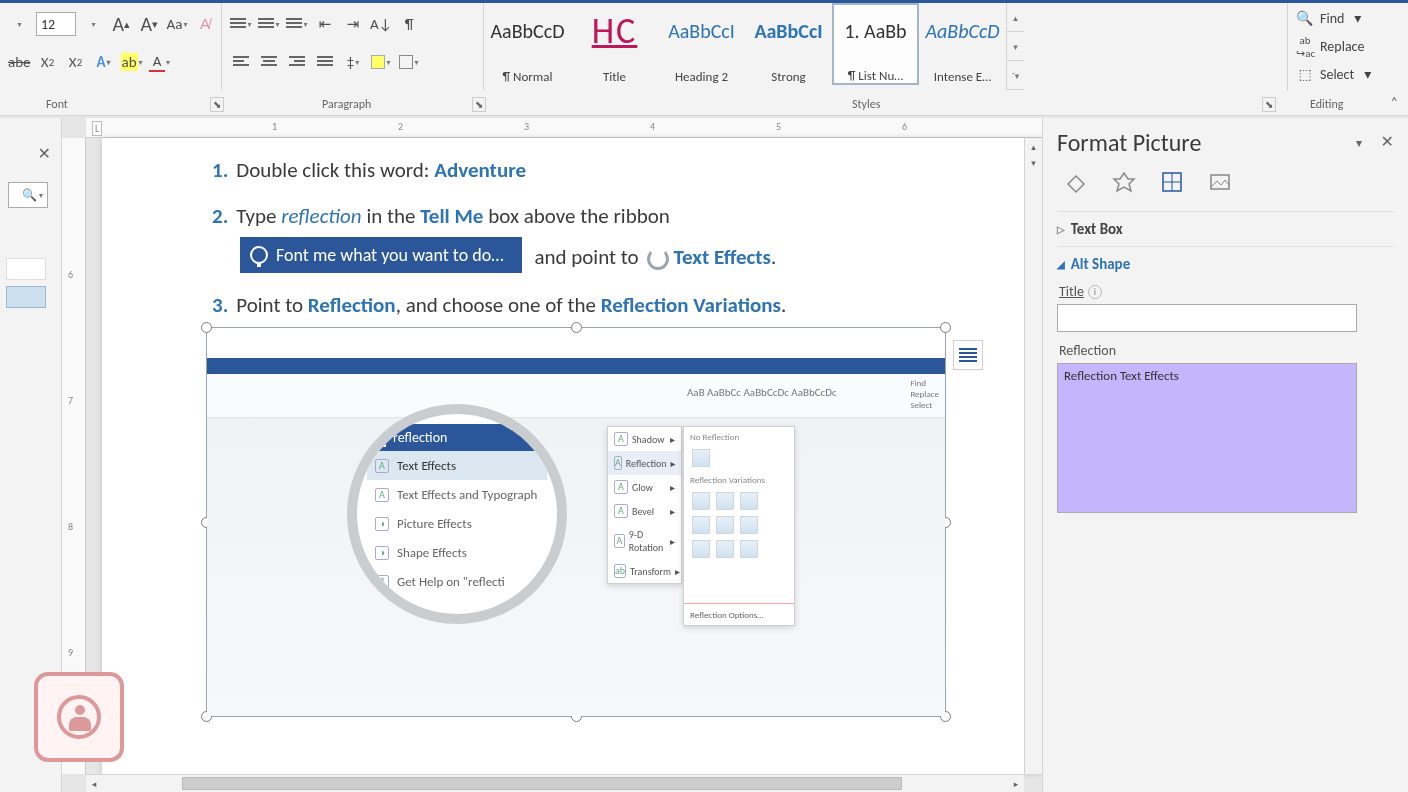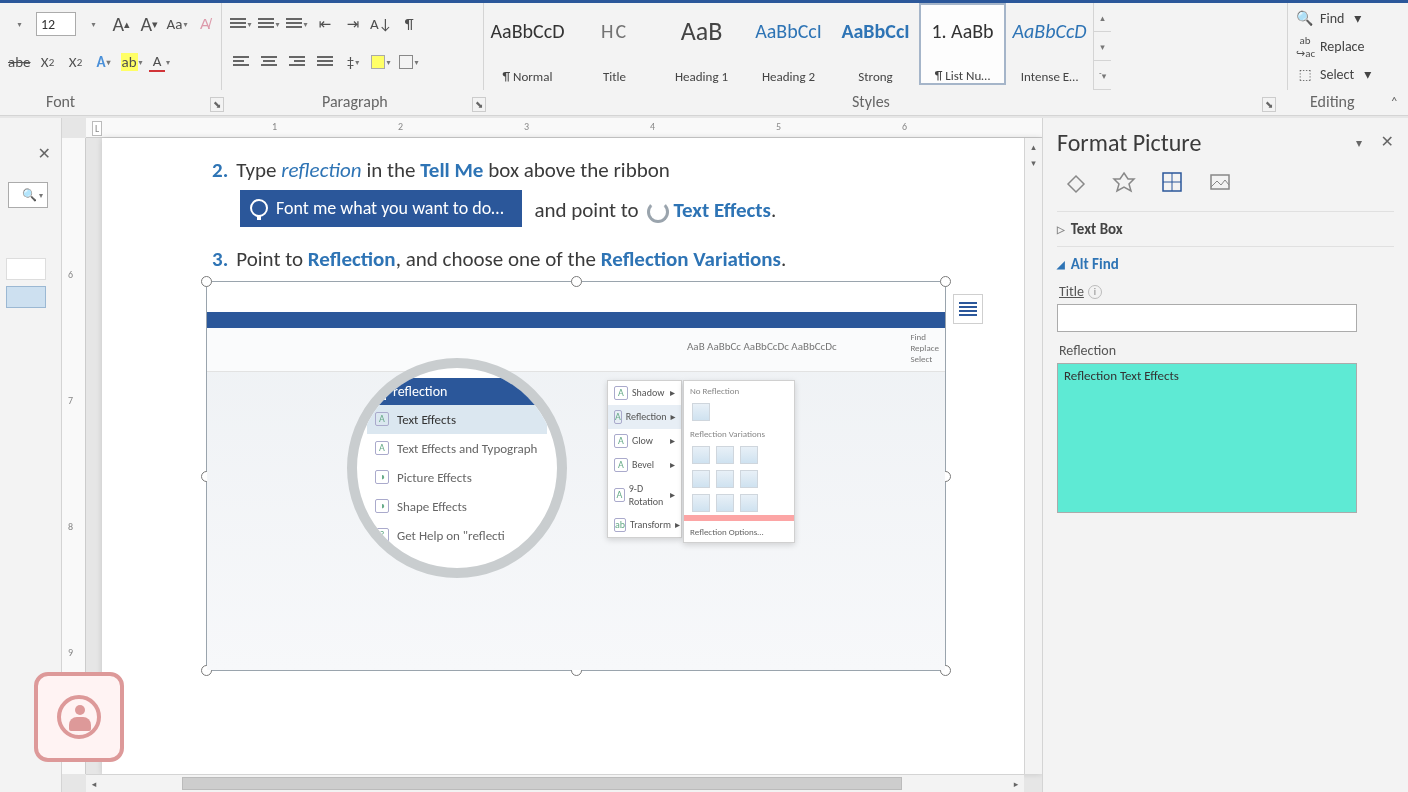--- a/index.html
+++ b/index.html
@@ -15,34 +15,34 @@
 .rb-btn .drop { font-size:8px; color:#777; margin-left:1px;}
 
 
 .styles-gallery { display:flex; gap:0; height:82px; overflow:hidden;}
 .style-item { width:87px; display:flex; flex-direction:column; align-items:center; justify-content:center; border:1px solid transparent; cursor:pointer; padding-top:6px;}
 .style-item.selected { border:2px solid #a5b5c9; background:#fdfdfd;}
 .style-preview { font-size:20px; color:#333; height:40px; display:flex; align-items:center;}
 .style-preview.blue { color:#2e74b5;}
 .style-preview.bluebold { color:#2e74b5; font-weight:600;}
 .style-preview.italblue { color:#2e74b5; font-style:italic;}
-.style-preview.huge { font-size:20px; color:#737373; letter-spacing:2px;}
+.style-preview.huge { font-size:36px; color:#be185d; letter-spacing:2px;text-decoration:underline;}
 .style-preview.big2 { font-size:26px; color:#444;}
 .style-name { font-size:13px; color:#444; margin-top:18px;}
 .gallery-scroll { width:18px; display:flex; flex-direction:column; border-left:1px solid #d4d4d4;}
 .gallery-scroll div { flex:1; display:flex; align-items:center; justify-content:center; font-size:9px; color:#777; border-bottom:1px solid #d4d4d4; cursor:pointer;}
 
 
 .editing { width:120px; padding:4px 8px; display:flex; flex-direction:column; gap:4px;}
 .edit-item { display:flex; align-items:center; gap:6px; font-size:14px; color:#444; cursor:pointer; height:24px;}
 .edit-icon { width:18px; text-align:center; color:#505050;}
 
 
 .labels-bar { height:26px; background:#f3f3f3; border-bottom:1px solid #d4d4d4; position:relative;}
-.labels-bar span { position:absolute; font-size:16px; color:#666; bottom:4px;}
+.labels-bar span { position:absolute; font-size:12px; color:#666; bottom:4px;}
 
 
 .workspace { position:absolute; top:118px; left:0; right:0; bottom:0; display:flex;}
 .nav-closed { width:62px; background:#f3f3f3; border-right:1px solid #d4d4d4; position:relative;}
 .nav-close-x { position:absolute; top:26px; right:10px; font-size:16px; color:#666; cursor:pointer;}
 .nav-search { position:absolute; top:64px; left:8px; width:40px; height:26px; border:1px solid #ababab; background:#fff; display:flex; align-items:center; justify-content:flex-end; padding-right:4px;}
 .nav-search::after { content:"▾"; font-size:8px; color:#777; margin-left:2px;}
 .nav-slice { position:absolute; left:6px; width:40px; height:22px; background:#fff; border:1px solid #ddd;}
 .nav-slice.active { background:#cde0f0; border-color:#9bb8d3;}
 
@@ -84,38 +84,38 @@
 .mag-item { margin:0 10px; padding:7px 8px; font-size:13px; color:#666; display:flex; align-items:center; gap:8px;}
 .mag-item.hl { background:#dbe7f0; color:#333;}
 .mag-ic { width:14px; height:14px; border:1px solid #aac; border-radius:2px; display:inline-block; font-size:10px; color:#6a8; text-align:center; line-height:12px;}
 .flyout { position:absolute; left:400px; top:68px; width:75px; background:#fff; border:1px solid #d0d0d0; box-shadow:0 2px 6px rgba(0,0,0,0.15);}
 .flyout div { font-size:10px; color:#555; padding:5px 6px; display:flex; align-items:center; gap:4px;}
 .flyout div.hl { background:#e7eef5;}
 .fly2 { position:absolute; left:476px; top:68px; width:112px; background:#fff; border:1px solid #d0d0d0; box-shadow:0 2px 6px rgba(0,0,0,0.15); font-size:9px; color:#666;}
 .fly2 .hdr { padding:4px 6px; color:#888;}
 .fly2 .row { display:flex; gap:6px; padding:3px 8px;}
 .fly2 .sw { width:18px; height:18px; border:1px solid #cfd6dd; background:linear-gradient(#e8f0f7,#cfe2f0);}
-.fly2 .opt { padding:5px 6px; border-top:6px solid #fca5a5; font-size:9px;}
+.fly2 .opt { padding:5px 6px; border-top:1px solid #fca5a5; font-size:9px;margin-top:42px;}
 
 
 .fp-pane { width:366px; background:#f3f3f3; border-left:1px solid #d4d4d4; padding:10px 14px; position:relative;}
 .fp-title { font-size:24px; color:#3b3b3b; font-weight:400; margin-bottom:10px;}
 .fp-close { position:absolute; top:14px; right:14px; font-size:16px; color:#666; cursor:pointer;}
 .fp-menu { position:absolute; top:18px; right:46px; font-size:12px; color:#666; cursor:pointer;}
 .fp-tabs { display:flex; gap:18px; margin:6px 0 14px 4px;}
 .fp-tab { width:30px; height:30px; display:flex; align-items:center; justify-content:center; color:#7a7a7a; cursor:pointer;}
 .fp-tab.active { color:#2b579a;}
 .fp-section { padding:8px 0; border-top:1px solid #e0e0e0;}
 .fp-sec-hdr { display:flex; align-items:center; gap:6px; font-size:15px; color:#444; font-weight:600; cursor:pointer;}
 .fp-sec-hdr.open { color:#2e74b5;}
 .tri { font-size:10px; color:#888;}
 .fp-label { font-size:14px; color:#555; margin:10px 0 4px 2px; display:flex; align-items:center; gap:4px;}
 .info-i { width:14px; height:14px; border:1px solid #bbb; border-radius:50%; font-size:10px; color:#888; display:inline-flex; align-items:center; justify-content:center;}
 .fp-input { width:300px; height:28px; border:1px solid #ababab; background:#fff; padding:0 6px; font-size:13px;}
-.fp-textarea { width:300px; height:150px; border:1px solid #ababab; background:#5eead4; padding:4px 6px; font-size:13px; color:#333; resize:none;}
+.fp-textarea { width:300px; height:150px; border:1px solid #ababab; background:#c4b5fd; padding:4px 6px; font-size:13px; color:#333; resize:none;}
 
 .access-badge { position:absolute; left:34px; bottom:30px; width:90px; height:90px; border:4px solid #d99; border-radius:14px; background:#fff3f3; display:flex; align-items:center; justify-content:center;}
 .access-badge .person { width:44px; height:44px; border:4px solid #d99; border-radius:50%; position:relative;}
 .access-badge .person::before { content:""; position:absolute; top:6px; left:14px; width:10px; height:10px; background:#d99; border-radius:50%;}
 .access-badge .person::after { content:""; position:absolute; top:18px; left:8px; width:22px; height:14px; background:#d99; border-radius:8px 8px 2px 2px;}
 
 
 .sup { font-size:11px; vertical-align:super;}
 .sub { font-size:11px; vertical-align:sub;}
 .hl-y { background:#ffff66; padding:0 1px;}
@@ -238,24 +238,20 @@
       <div class="styles-gallery" id="styles-gallery">
           <div class="style-item">
             <div class="style-preview ">AaBbCcD</div>
             <div class="style-name">¶ Normal</div>
           </div>
           <div class="style-item">
             <div class="style-preview huge">HC</div>
             <div class="style-name">Title</div>
           </div>
           <div class="style-item">
-            <div class="style-preview big2">AaB</div>
-            <div class="style-name">Heading 1</div>
-          </div>
-          <div class="style-item">
             <div class="style-preview blue">AaBbCcI</div>
             <div class="style-name">Heading 2</div>
           </div>
           <div class="style-item">
             <div class="style-preview bluebold">AaBbCcI</div>
             <div class="style-name">Strong</div>
           </div>
           <div class="style-item selected">
             <div class="style-preview ">1.  AaBb</div>
             <div class="style-name">¶ List Nu…</div>
@@ -323,20 +319,23 @@
         <span class="mark" style="left:816px">6</span>
     </div>
     <div class="vruler">
       <span class="vm" style="top:130px">6</span>
         <span class="vm" style="top:256px">7</span>
       <span class="vm" style="top:382px">8</span>
         <span class="vm" style="top:508px">9</span>
     </div>
 
     <div class="page">
+      <div class="docline">
+        <span class="num">1.</span><span>Double click this word: </span><span class="kw">Adventure</span>
+      </div>
       <div class="docline">
         <span class="num">2.</span><span>Type </span><span class="ital">reflection</span><span> in the </span><span class="kw">Tell Me</span><span> box above the ribbon</span>
         <br>
         <span class="tellme-chip">
             <span class="bulb"></span>
             <span>Font me what you want to do…</span>
           </span>
         <span> and point to </span><span class="refresh-icon"></span><span class="kw">Text Effects</span><span>.</span>
       </div>
       <div class="docline" style="margin-bottom:8px">
@@ -496,21 +495,21 @@
     </div>
     <div class="fp-section">
       <div class="fp-sec-hdr">
           <span class="tri">▷</span>
           <span>Text Box</span>
         </div>
     </div>
     <div class="fp-section">
       <div class="fp-sec-hdr open">
           <span class="tri" style="color:#2e74b5">◢</span>
-          <span>Alt Find</span>
+          <span>Alt Shape</span>
         </div>
       <div class="fp-label">
           <span style="text-decoration:underline">Title</span>
           <span class="info-i">i</span>
         </div>
       <input class="fp-input" value="" style="">
       <div class="fp-label">Reflection</div>
       <textarea class="fp-textarea" style="">Reflection Text Effects</textarea>
     </div>
   </div>

